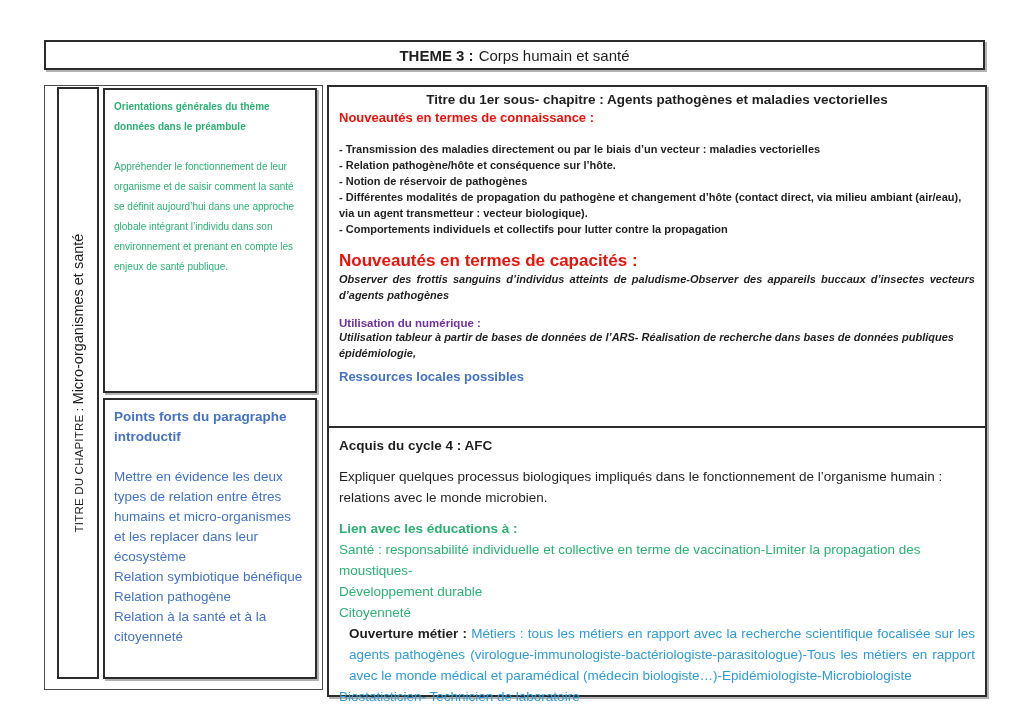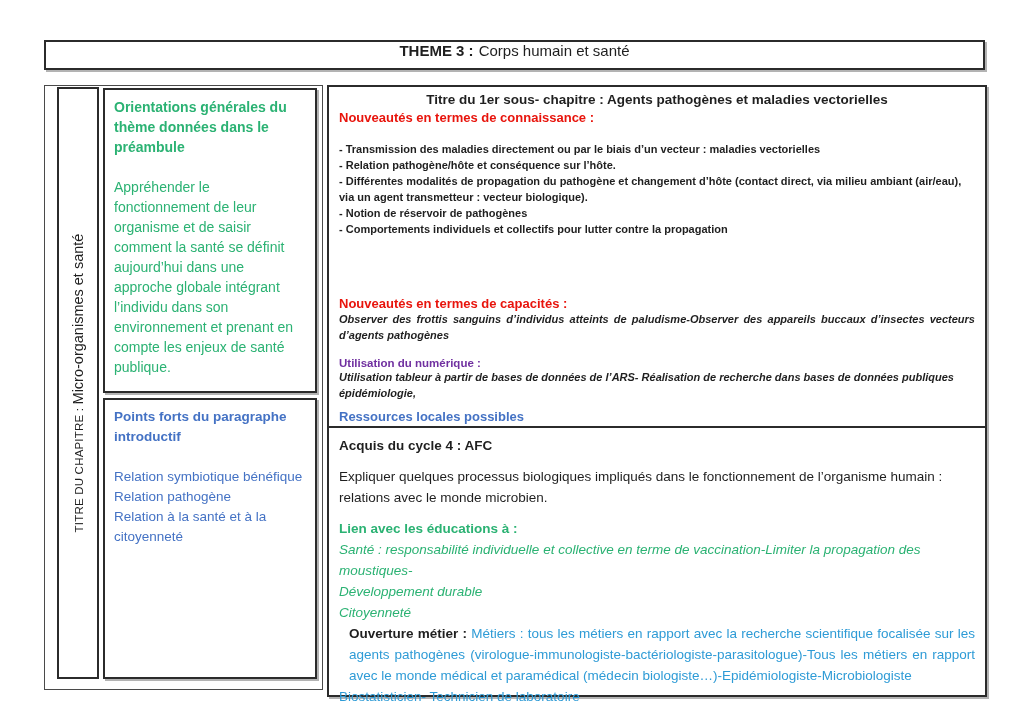--- a/index.html
+++ b/index.html
@@ -2,48 +2,48 @@
 <html lang="fr"><head>
 <meta charset="utf-8">
 <style>
   html,body{margin:0;padding:0;background:#e9e9e9;}
   .page{
     position:relative;width:1024px;height:724px;background:#ffffff;
     font-family:"Liberation Sans", sans-serif;color:#1f1f1f;overflow:hidden;
   }
   .box{position:absolute;background:#fff;border:2px solid #2b2b2b;box-shadow:2px 2px 0 #b3b3b3;box-sizing:border-box;}
   
-  .theme-box{left:44px;top:40px;width:941px;height:30px;display:flex;align-items:flex-start;justify-content:center;font-size:15px;}
+  .theme-box{left:44px;top:40px;width:941px;height:30px;display:flex;align-items:center;justify-content:center;font-size:15px;}
   .theme-box b{margin-right:5px;}
   
   .group-box{position:absolute;left:44px;top:85px;width:279px;height:605px;border:1px solid #4a4a4a;box-sizing:border-box;}
   
   .vbox{left:57px;top:87px;width:42px;height:592px;box-shadow:none;}
   .vbox-inner{position:absolute;top:50%;left:50%;transform:translate(-50%,-50%) rotate(-90deg);white-space:nowrap;text-align:center;}
   .vbox-label{font-size:11.5px;letter-spacing:.2px;}
   .vbox-title{font-size:14.5px;}
   
-  .mid-a{left:103px;top:88px;width:214px;height:305px;padding:7px 9px;font-size:14px;line-height:20px;color:#2bb273;}
+  .mid-a{left:103px;top:88px;width:214px;height:305px;padding:7px 9px;font-size:10px;line-height:20px;color:#2bb273;}
   .mid-b{left:103px;top:398px;width:214px;height:281px;padding:7px 9px;font-size:13.5px;line-height:20px;color:#4472c4;}
   .mid-title{font-weight:bold;margin-bottom:20px;}
   
   .right-box{left:327px;top:85px;width:660px;height:612px;padding:0;}
   .right-top{box-sizing:border-box;height:341px;border-bottom:2px solid #2b2b2b;padding:5px 10px 0 10px;}
   .right-bottom{box-sizing:border-box;padding:7px 10px 0 10px;font-size:13.5px;line-height:21px;}
   .sc-title{font-weight:bold;font-size:13.5px;text-align:center;margin-bottom:3px;}
   .head-red{color:#e8140c;font-weight:bold;font-size:13px;}
-  .head-red-sm{color:#e8140c;font-weight:bold;font-size:13px;margin-top:45px;}
+  .head-red-sm{color:#e8140c;font-weight:bold;font-size:17px;}
   .head-purple{color:#7030a0;font-weight:bold;font-size:11.5px;}
   .head-blue{color:#4472c4;font-weight:bold;font-size:13px;}
   .head-green{color:#2bb273;font-weight:bold;}
   .items{font-size:11px;font-weight:600;line-height:16px;margin-top:16px;}
   .small-body{font-size:11px;font-weight:600;line-height:16px;text-align:justify;font-style:italic;}
   .gap14{height:14px;} .gap8{height:8px;}
   .res-body{font-size:12.5px;line-height:17px;text-align:justify;}
-  .green-text{color:#2bb273;font-style:italic;}
+  .green-text{color:#2bb273;}
   .blue-light{color:#2e9bd6;}
   .ouverture{text-align:justify;margin-left:10px;}
   .mb10{margin-bottom:10px;} .mt10{margin-top:10px;}
 </style>
 </head>
 <body>
 
 <div class="page">
 
   <div class="box theme-box">
@@ -60,36 +60,37 @@
     </div>
   </div>
 
   <div class="box mid-a">
     <div class="mid-title">Orientations générales du thème données dans le préambule</div>
     <div>Appréhender le fonctionnement de leur organisme et de saisir comment la santé se définit aujourd’hui dans une approche globale intégrant l’individu dans son environnement et prenant en compte les enjeux de santé publique.</div>
   </div>
 
   <div class="box mid-b">
     <div class="mid-title">Points forts du paragraphe introductif</div>
+    <div>Mettre en évidence les deux types de relation entre êtres humains et micro-organismes et les replacer dans leur écosystème</div>
     <div>Relation symbiotique bénéfique</div>
     <div>Relation pathogène</div>
     <div>Relation à la santé et à la citoyenneté</div>
   </div>
 
   <div class="box right-box">
 
     <div class="right-top">
       <div class="sc-title">Titre du 1er sous- chapitre : Agents pathogènes et maladies vectorielles</div>
 
       <div class="head-red">Nouveautés en termes de connaissance :</div>
       <div class="items">
         <div>- Transmission des maladies directement ou par le biais d’un vecteur : maladies vectorielles</div>
         <div>- Relation pathogène/hôte et conséquence sur l’hôte.</div>
+        <div>- Notion de réservoir de pathogènes</div>
         <div>- Différentes modalités de propagation du pathogène et changement d’hôte (contact direct, via milieu ambiant (air/eau), via un agent transmetteur : vecteur biologique).</div>
-        <div>- Notion de réservoir de pathogènes</div>
         <div>- Comportements individuels et collectifs pour lutter contre la propagation</div>
       </div>
 
       <div class="gap14"></div>
       <div class="head-red-sm">Nouveautés en termes de capacités :</div>
       <div class="small-body">Observer des frottis sanguins d’individus atteints de paludisme-Observer des appareils buccaux d’insectes vecteurs d’agents pathogènes</div>
 
       <div class="gap14"></div>
       <div class="head-purple">Utilisation du numérique :</div>
       <div class="small-body" style="text-align:left">Utilisation tableur à partir de bases de données de l’ARS- Réalisation de recherche dans bases de données publiques épidémiologie,</div>

